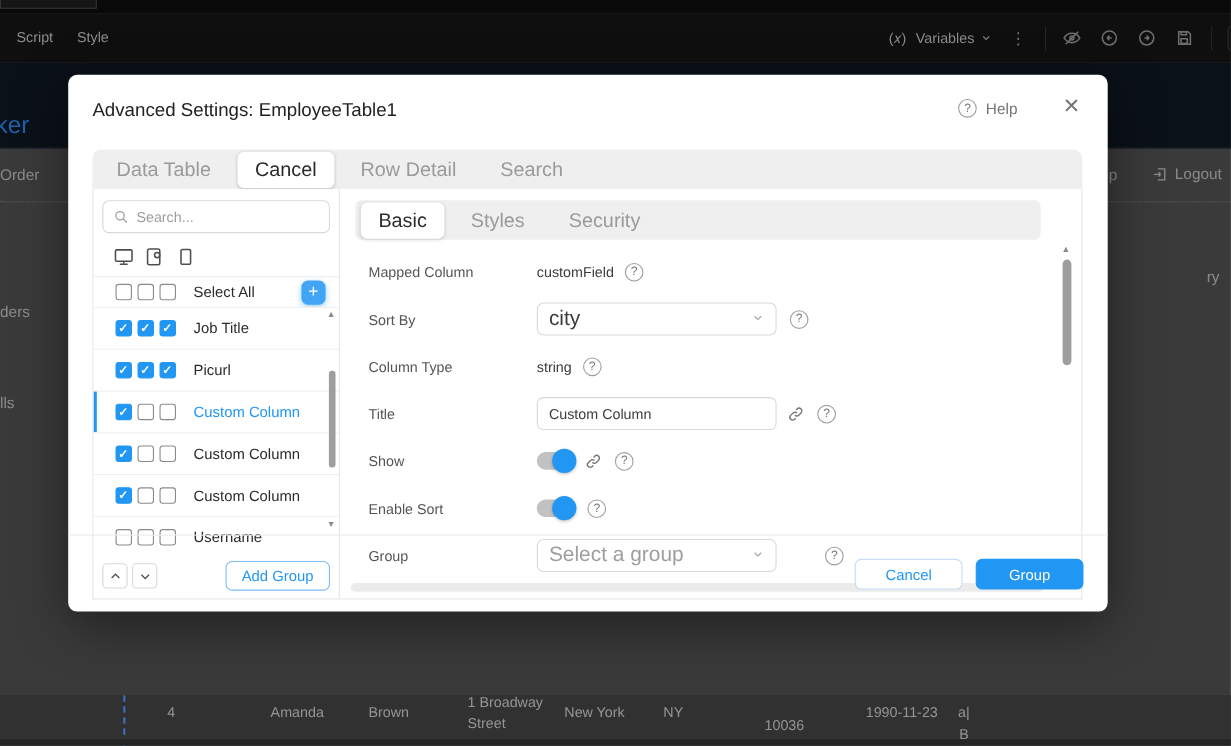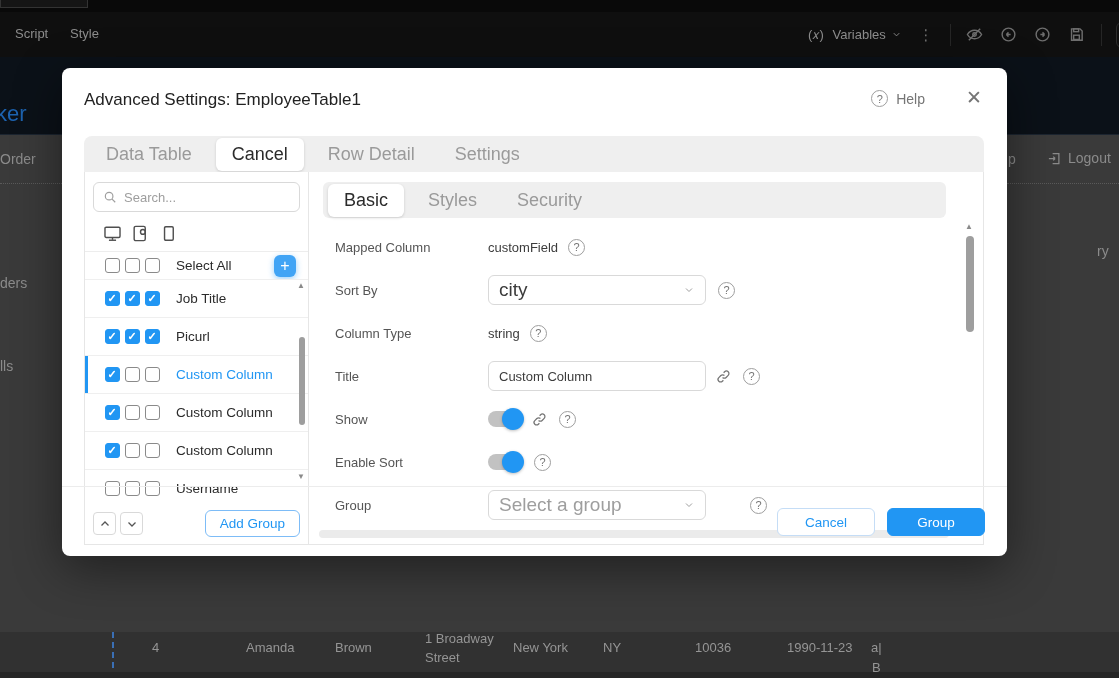--- a/index.html
+++ b/index.html
@@ -182,21 +182,21 @@
 </div>
 
 <div class="abs bg-bottom">
   <span class="cell" style="left:152px; top:8px;">4</span>
   <span class="cell" style="left:246px; top:8px;">Amanda</span>
   <span class="cell" style="left:335px; top:8px;">Brown</span>
   <span class="cell" style="left:425px; top:-1px;">1 Broadway</span>
   <span class="cell" style="left:425px; top:18px;">Street</span>
   <span class="cell" style="left:513px; top:8px;">New York</span>
   <span class="cell" style="left:603px; top:8px;">NY</span>
-  <span class="cell" style="left:695px; top:8px;">10036</span>
+  <span class="cell" style="left:695px; top:20px;">10036</span>
   <span class="cell" style="left:787px; top:8px;">1990-11-23</span>
   <span class="cell" style="left:871px; top:8px;">a|</span>
   <span class="cell" style="left:872px; top:28px;">B</span>
 </div>
 <div class="abs blue-dash"></div>
 <div class="abs bg-bottom-edge"></div>
 
 <div class="abs modal">
 
   <div class="m-header">
@@ -205,21 +205,21 @@
       <span class="q-ico">?</span>
       <span>Help</span>
     </div>
     <div class="m-close">✕</div>
   </div>
 
   <div class="tabbar">
     <span class="tab">Data Table</span>
     <span class="tab active">Cancel</span>
     <span class="tab">Row Detail</span>
-    <span class="tab">Settings</span>
+    <span class="tab">Search</span>
   </div>
 
   <div class="content">
 
     <div class="lpanel">
       <div class="search-box">
         <svg viewBox="0 0 24 24" fill="none" stroke="currentColor" stroke-width="2">
             <circle cx="10.5" cy="10.5" r="6.5"></circle>
             <line x1="15.5" y1="15.5" x2="21" y2="21"></line>
           </svg>

